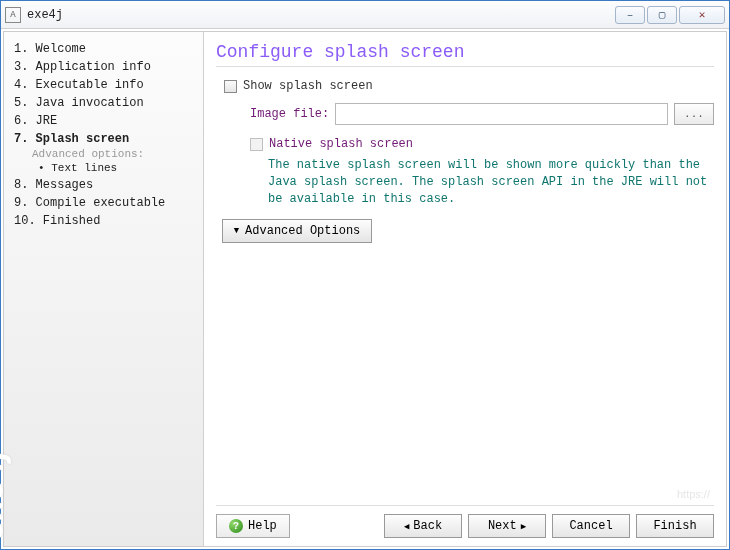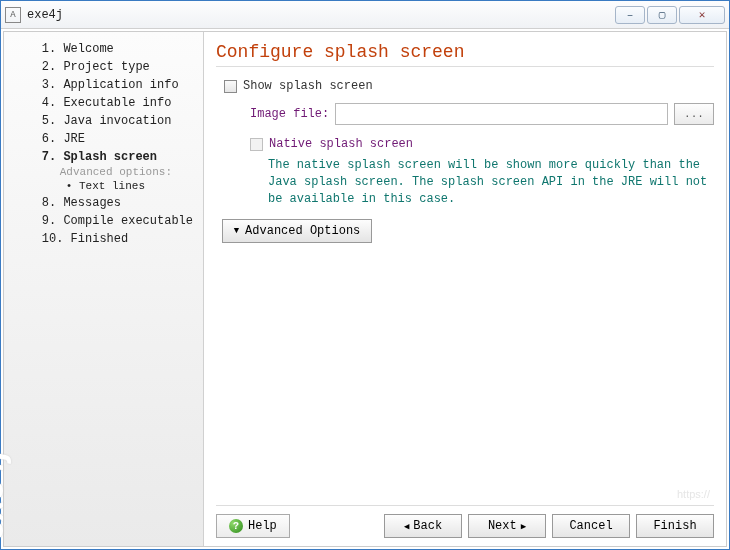--- a/index.html
+++ b/index.html
@@ -5,29 +5,29 @@
 * { box-sizing: border-box; margin: 0; padding: 0; }
 body { font-family: "SimSun", "Courier New", monospace; font-size: 12px; background: #fff; width: 730px; height: 550px; overflow: hidden; }
 .window { border: 1px solid #3a7ac2; width: 730px; height: 550px; display: flex; flex-direction: column; }
 .titlebar { height: 28px; background: linear-gradient(#fdfdfe, #f0f2f5); border-bottom: 1px solid #d0d0d0; display: flex; align-items: center; padding: 0 4px; }
 .titlebar-icon { width: 16px; height: 16px; border: 1px solid #888; margin-right: 6px; display: flex; align-items: center; justify-content: center; font-size: 9px; color: #555; }
 .titlebar-title { flex: 1; font-size: 12px; color: #222; }
 .titlebar-btns { display: flex; gap: 2px; }
 .titlebar-btn { width: 30px; height: 18px; border: 1px solid #a5b5c9; border-radius: 3px; background: linear-gradient(#fafcfe, #e7eef6); display: flex; align-items: center; justify-content: center; font-size: 11px; color: #3b5670; cursor: pointer; }
 .titlebar-btn.close { width: 46px; color: #8a3a3a; }
 .content { flex: 1; display: flex; border: 1px solid #ccc; margin: 2px; background: #fff; }
-.sidebar { width: 200px; border-right: 1px solid #d0d0d0; background: linear-gradient(#fcfcfc, #eaeaea); display: flex; flex-direction: column; padding: 8px 10px; position: relative; align-items: flex-end; }
+.sidebar { width: 200px; border-right: 1px solid #d0d0d0; background: linear-gradient(#fcfcfc, #eaeaea); display: flex; flex-direction: column; padding: 8px 10px; position: relative; }
 .sidebar-list { list-style: none; }
 .sidebar-item { padding: 2px 0; font-size: 12px; color: #222; cursor: pointer; white-space: nowrap; }
 .sidebar-item.current { font-weight: bold; }
 .sidebar-sub { font-size: 11px; color: #999; padding-left: 18px; }
 .sidebar-bullet { padding-left: 24px; font-size: 11px; }
 .brand { position: absolute; bottom: 6px; left: 8px; font-family: Arial, sans-serif; font-size: 36px; font-style: italic; font-weight: bold; color: #fff; text-shadow: 0 0 2px #ccc; transform: rotate(-90deg); transform-origin: left bottom; }
 .main { flex: 1; display: flex; flex-direction: column; padding: 10px 12px 8px 12px; }
-.page-title { font-family: "Courier New", monospace; font-size: 18px; color: #c2410c; padding-bottom: 4px; border-bottom: 1px solid #ddd; margin-bottom: 10px; }
+.page-title { font-family: "Courier New", monospace; font-size: 18px; color: #8b5cf6; padding-bottom: 4px; border-bottom: 1px solid #ddd; margin-bottom: 10px; }
 .form-row { display: flex; align-items: center; padding: 2px 0 2px 8px; gap: 6px; }
 .checkbox { width: 13px; height: 13px; border: 1px solid #8a8a8a; background: linear-gradient(#fafafa,#e6e6e6); display: inline-block; }
 .checkbox.disabled { border-color: #c0c0c0; background: #f2f2f2; }
 .field-label { color: #701a75; font-size: 12px; }
 .indent { padding-left: 34px; }
 .textfield { flex: 1; height: 22px; border: 1px solid #b8b8b8; background: #fff; }
 .browse-btn { width: 40px; height: 22px; border: 1px solid #aaa; background: linear-gradient(#fdfdfd,#ebebeb); font-size: 11px; color: #555; display: flex; align-items: center; justify-content: center; cursor: pointer; }
 .desc { color: #0f766e; font-size: 12px; padding: 4px 0 0 52px; line-height: 1.4; font-family: "Courier New", monospace; }
 .adv-btn { margin-top: 12px; margin-left: 6px; width: 150px; height: 24px; border: 1px solid #999; background: linear-gradient(#fdfdfd,#e4e4e4); display: flex; align-items: center; justify-content: center; gap: 6px; font-size: 12px; cursor: pointer; }
 .adv-btn .tri { font-size: 9px; }
@@ -56,21 +56,20 @@
         </div>
       <div class="titlebar-btn close">
           <span>✕</span>
         </div>
     </div>
   </div>
   <div class="content">
     <div class="sidebar">
       <ul class="sidebar-list">
         <li class="sidebar-item"><span>1.</span> <span>Welcome</span></li>
-        <li class="sidebar-item"><span>2.</span> <span>Project type</span></li>
         <li class="sidebar-item"><span>3.</span> <span>Application info</span></li>
         <li class="sidebar-item"><span>4.</span> <span>Executable info</span></li>
         <li class="sidebar-item"><span>5.</span> <span>Java invocation</span></li>
         <li class="sidebar-item"><span>6.</span> <span>JRE</span></li>
         <li class="sidebar-item current"><span>7.</span> <span>Splash screen</span></li>
         <li class="sidebar-sub">Advanced options:</li>
         <li class="sidebar-item sidebar-bullet">• Text lines</li>
         <li class="sidebar-item"><span>8.</span> <span>Messages</span></li>
         <li class="sidebar-item"><span>9.</span> <span>Compile executable</span></li>
         <li class="sidebar-item"><span>10.</span> <span>Finished</span></li>

